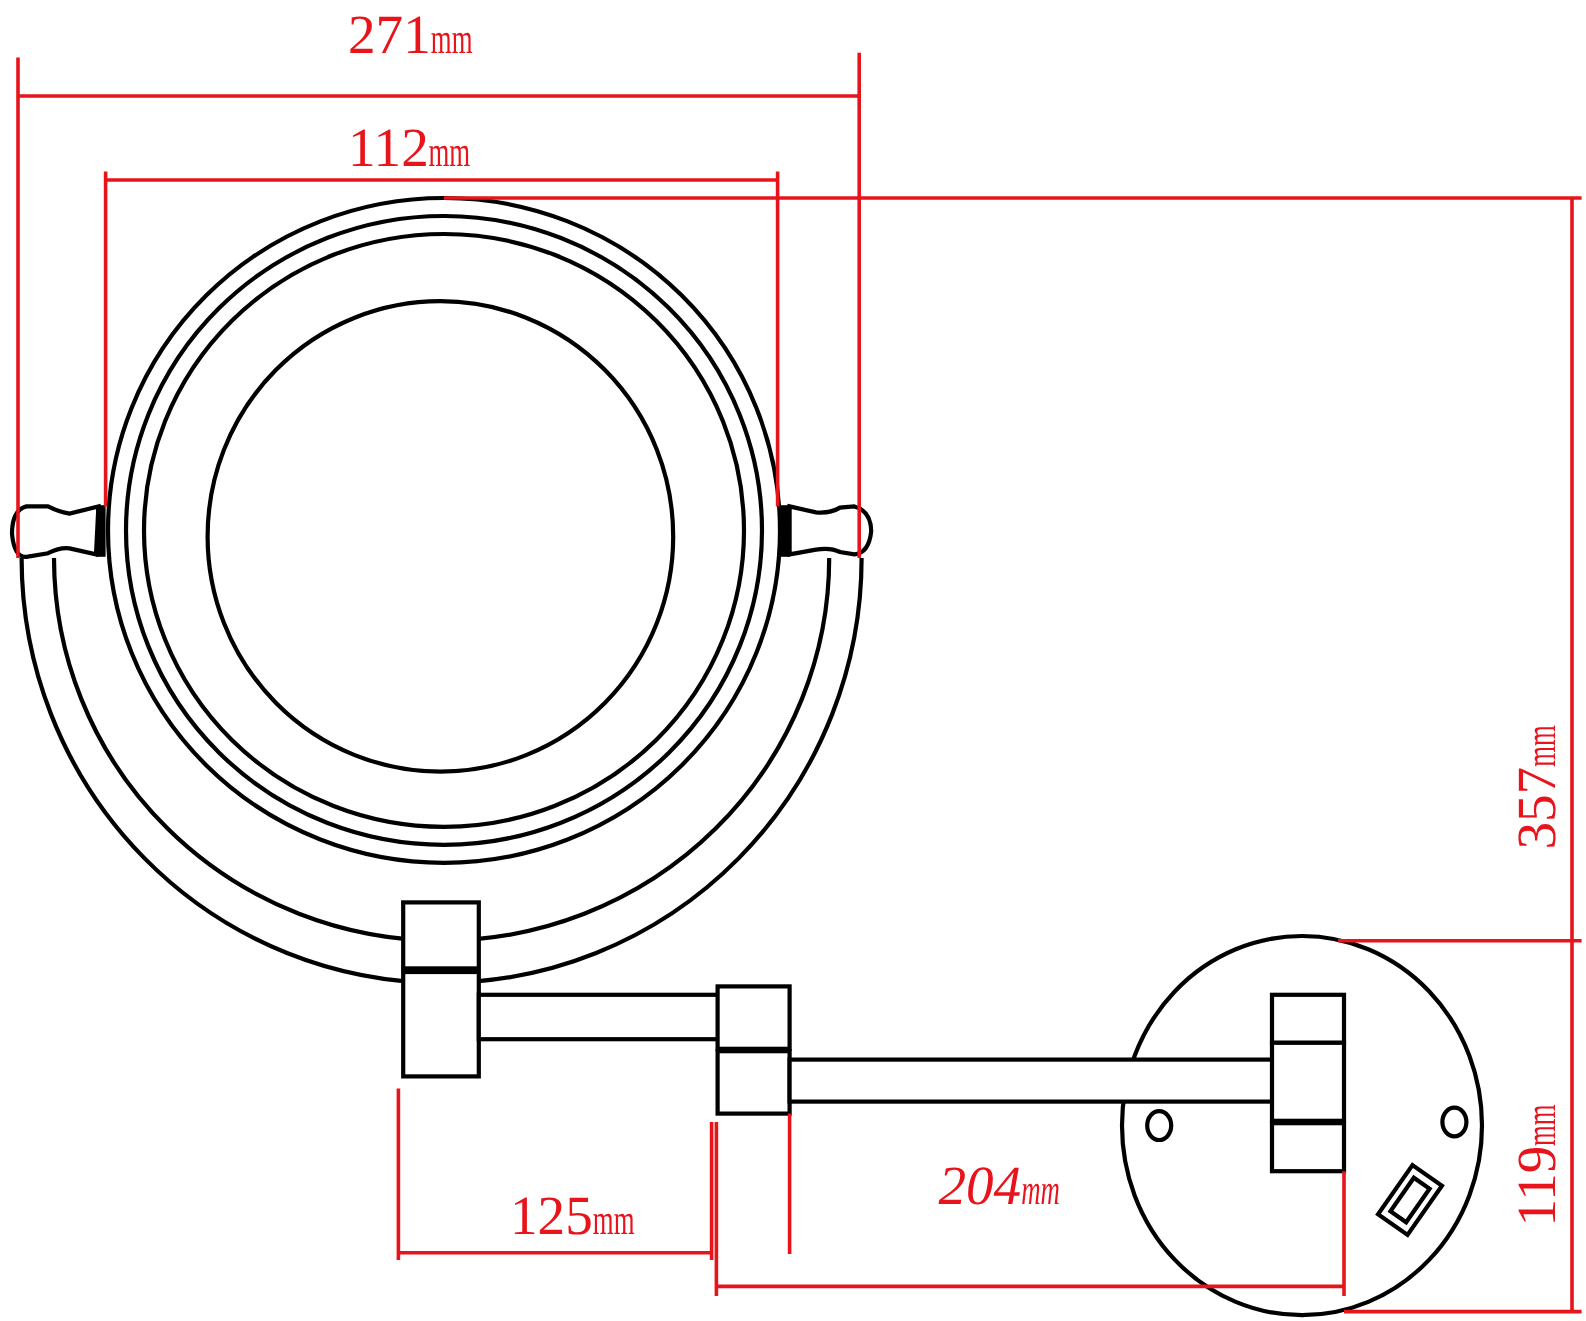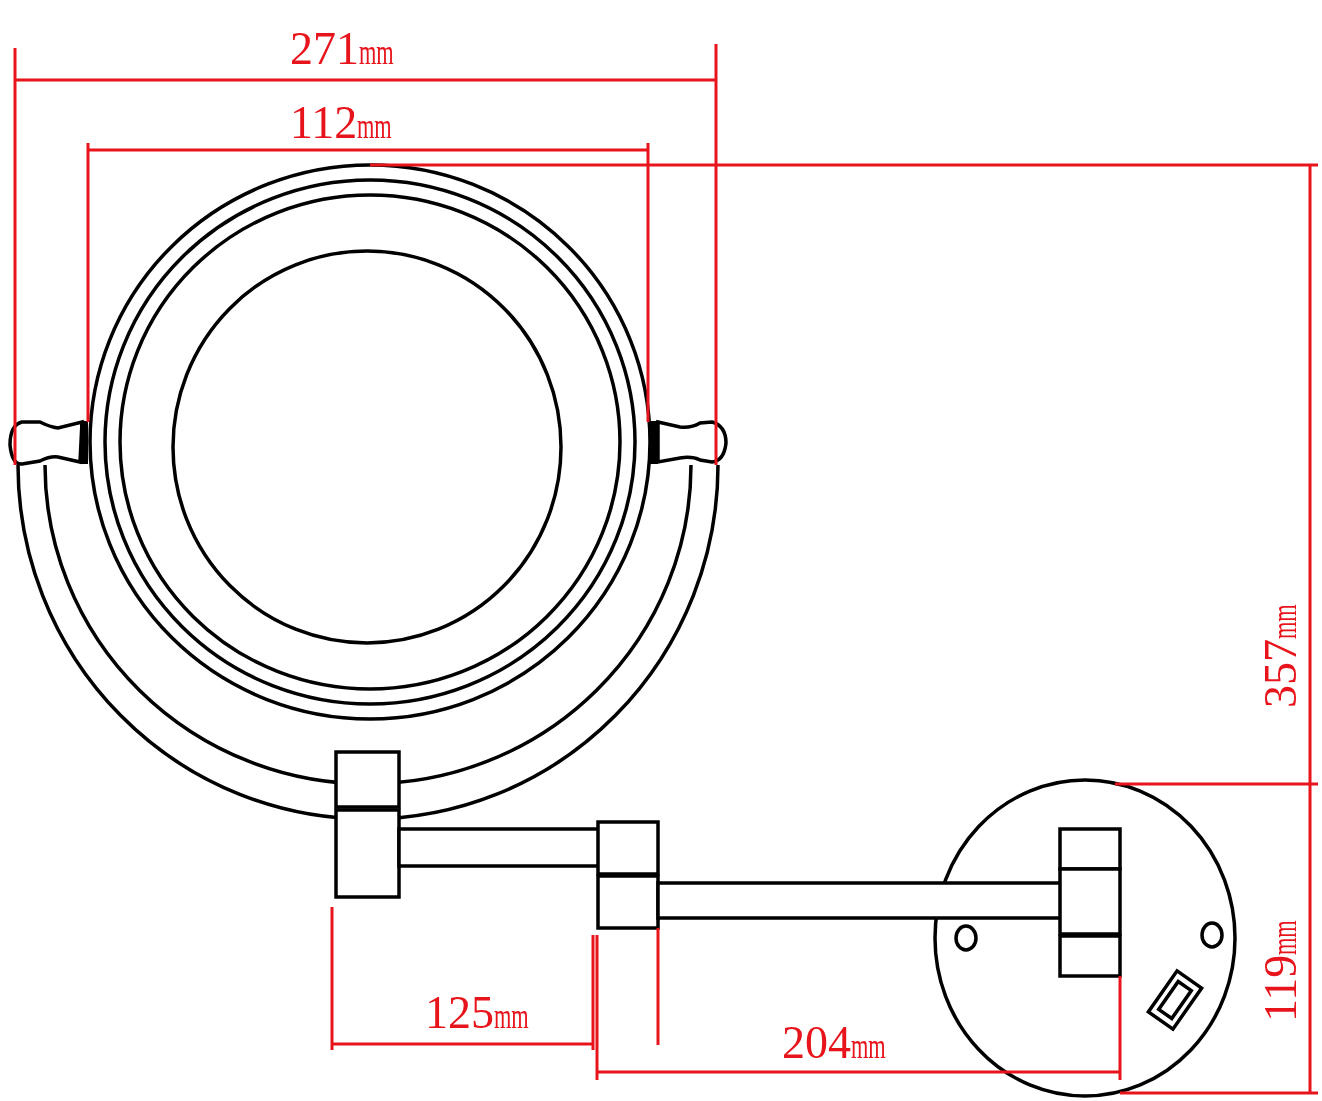--- a/index.html
+++ b/index.html
@@ -92,35 +92,35 @@
     <line x1="593" y1="935" x2="593" y2="1050"></line>
     <line x1="332" y1="1044" x2="593" y2="1044"></line>
 
     <line x1="658" y1="928" x2="658" y2="1045"></line>
     <line x1="1120" y1="976" x2="1120" y2="1080"></line>
     <line x1="597" y1="935" x2="597" y2="1080"></line>
     <line x1="597" y1="1072" x2="1120" y2="1072"></line>
   </g>
 </svg>
 
-<div class="dim-text" style="left:290px; top:26px;">
+<div class="dim-text" style="left:290px; top:6px;">
   <span class="num">271</span><span class="unit">mm</span>
 </div>
 
 <div class="dim-text" style="left:290px; top:100px;">
   <span class="num">112</span><span class="unit">mm</span>
 </div>
 
 <div class="dim-text vert" style="left:1258px; top:708px;">
   <span class="num">357</span><span class="unit">mm</span>
 </div>
 
 <div class="dim-text vert" style="left:1258px; top:1022px;">
   <span class="num">119</span><span class="unit">mm</span>
 </div>
 
 <div class="dim-text" style="left:425px; top:990px;">
   <span class="num">125</span><span class="unit">mm</span>
 </div>
 
-<div class="dim-text" style="left:782px; top:1020px;">
+<div class="dim-text" style="left:782px; top:965px;font-style:italic;">
   <span class="num">204</span><span class="unit">mm</span>
 </div>
 
 </body></html>

